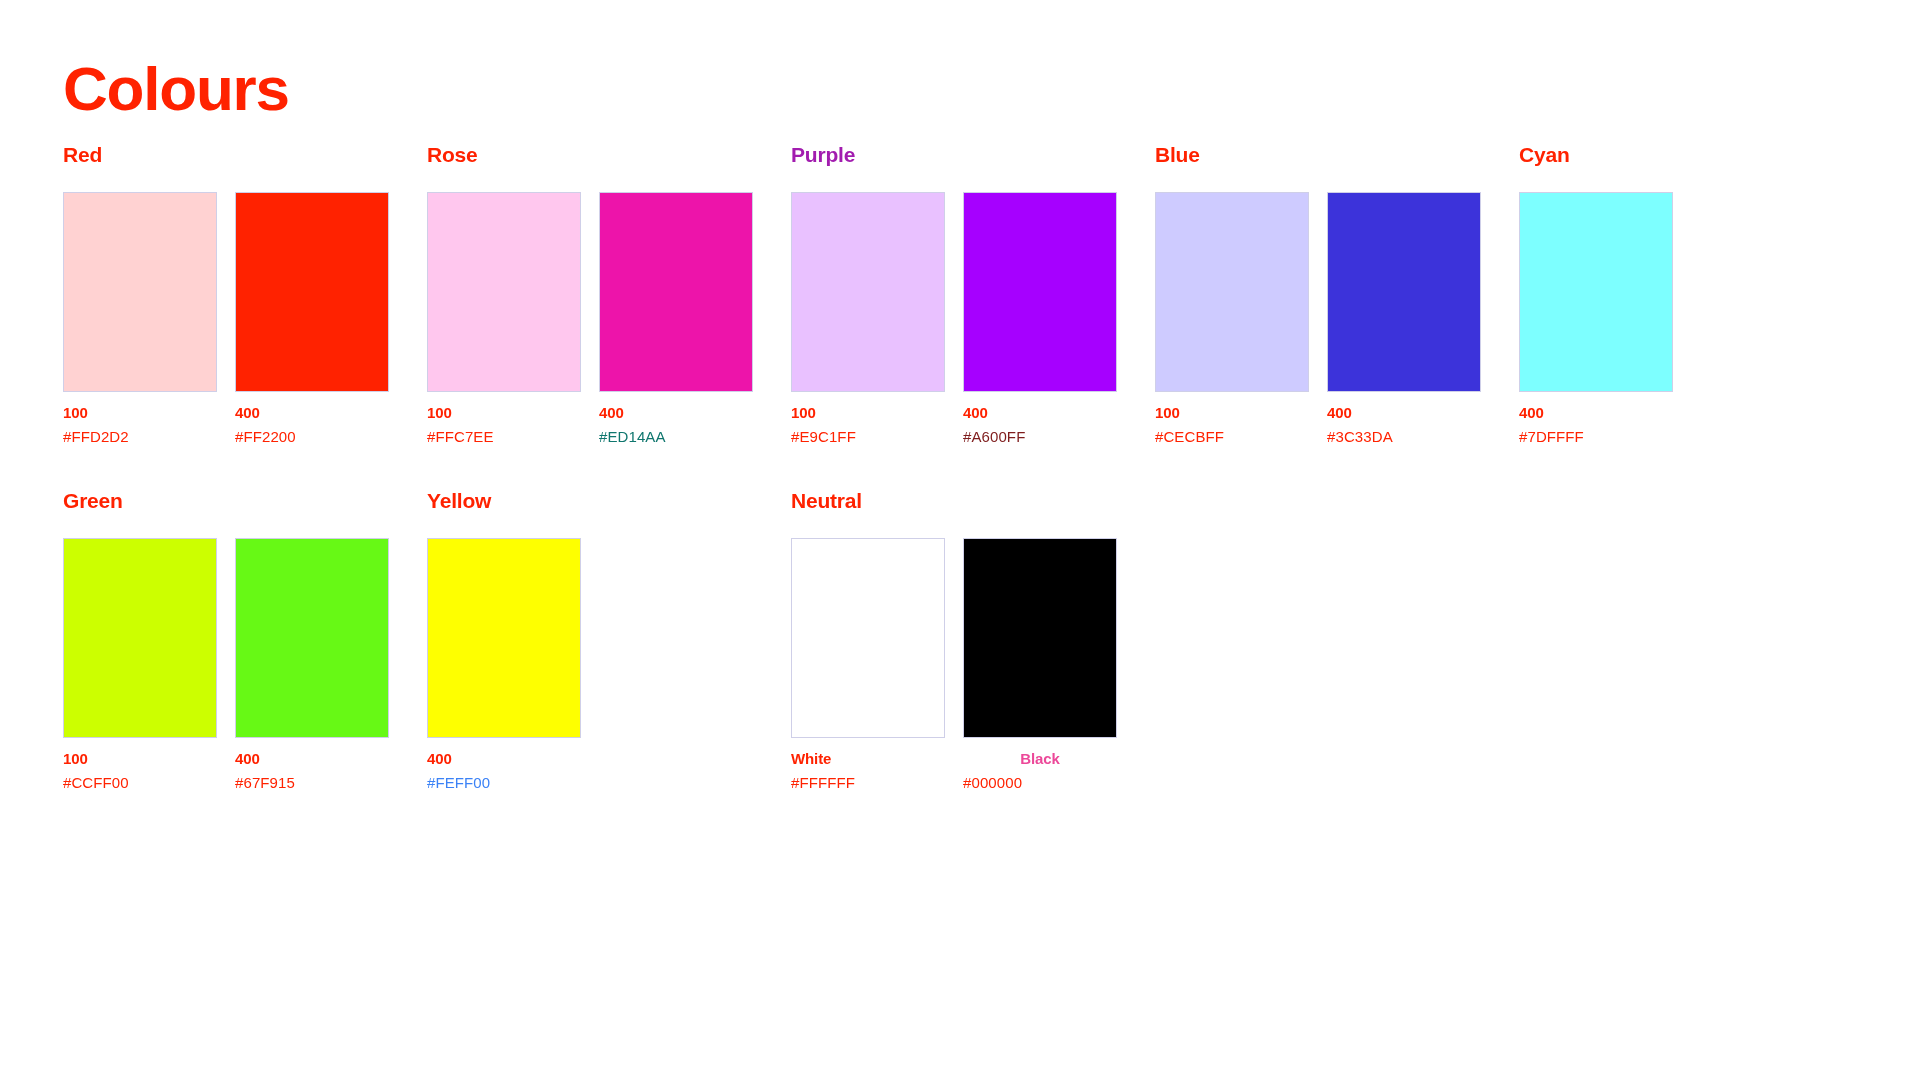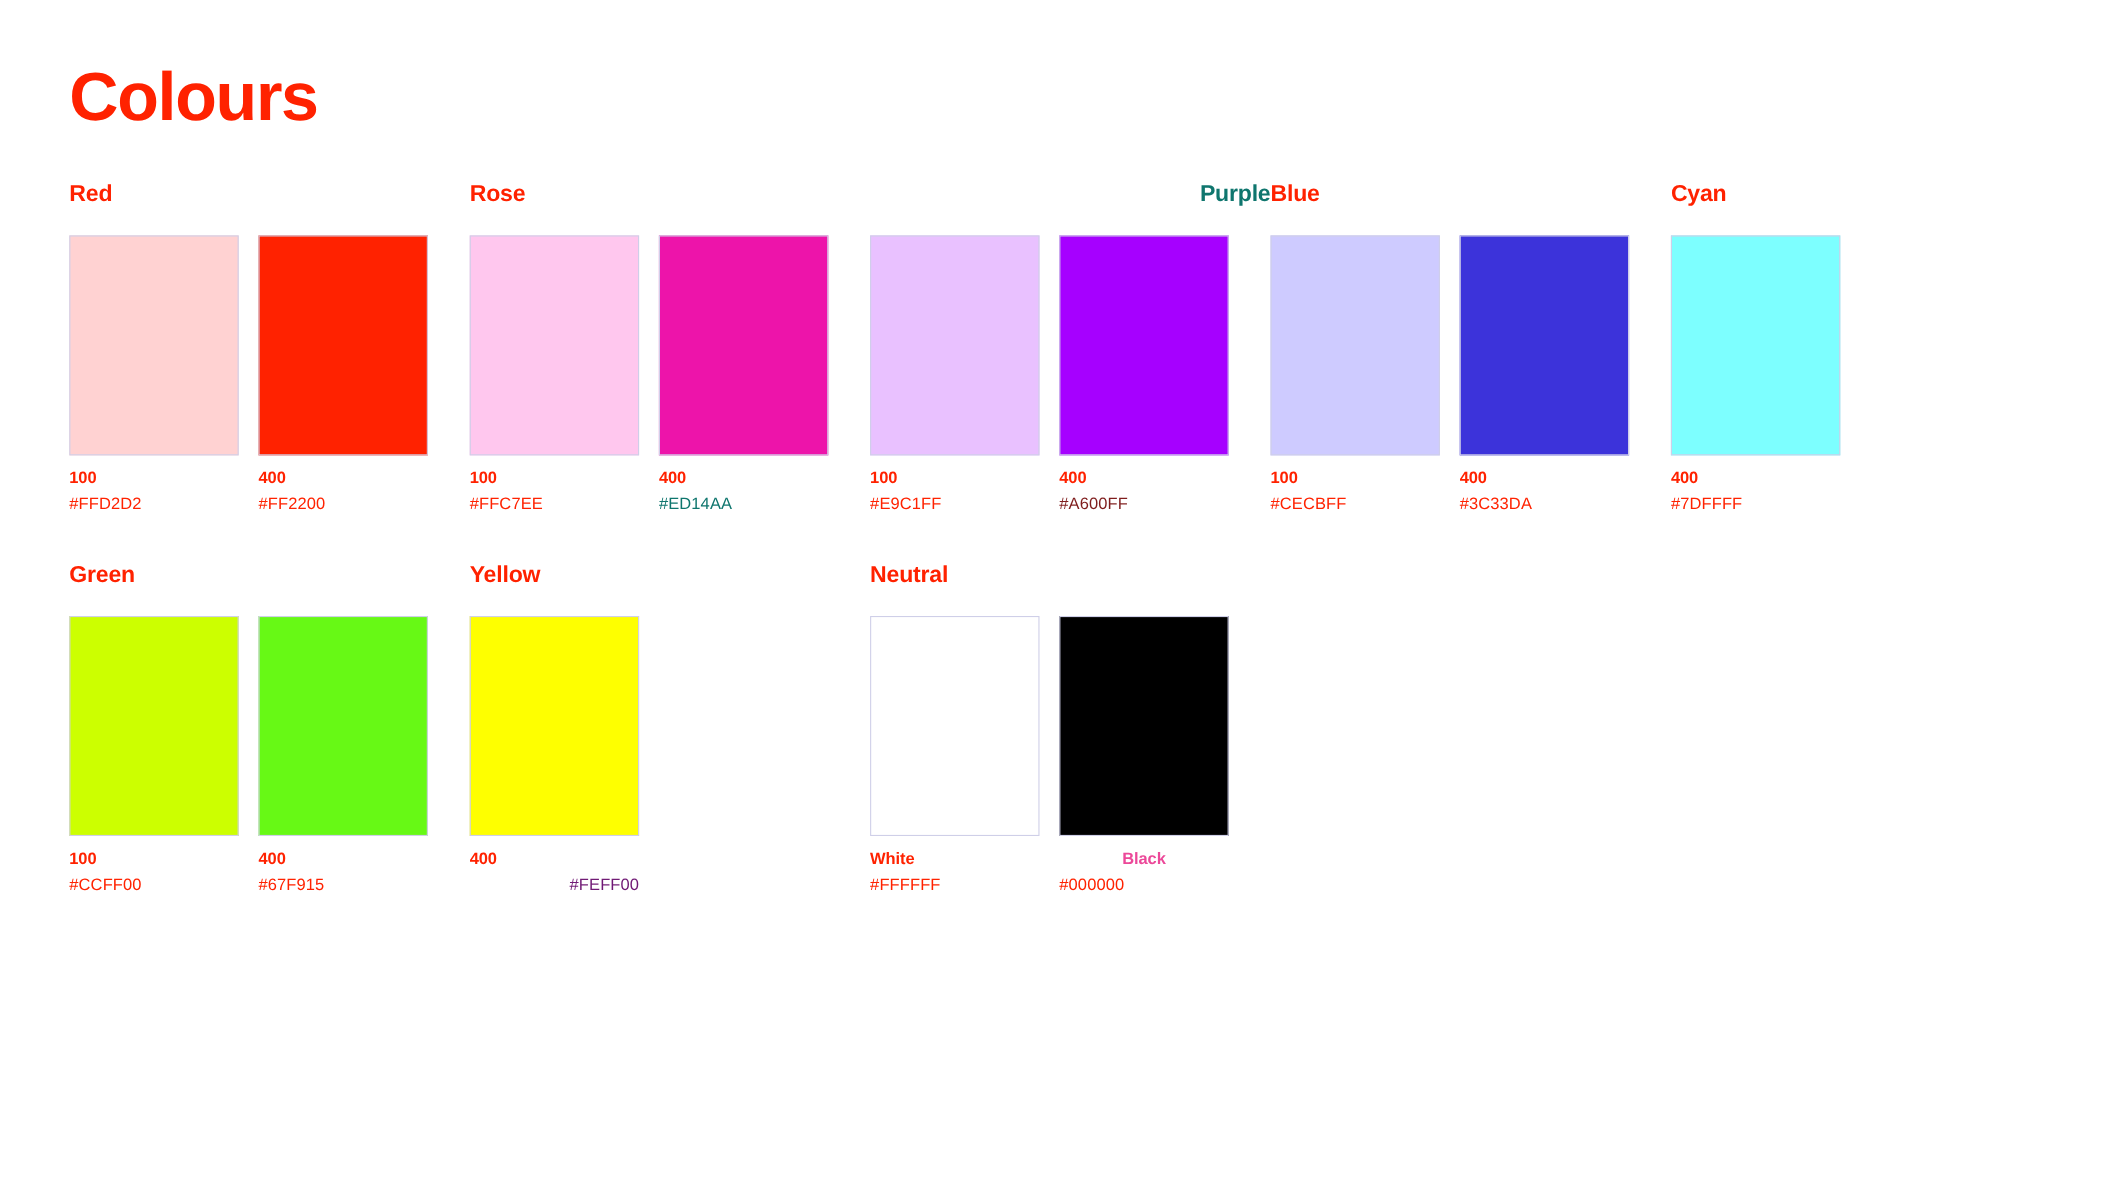--- a/index.html
+++ b/index.html
@@ -42,21 +42,21 @@
     letter-spacing: -0.2px;
     color: #FF2200;
   }
 
   
   .group-row {
     display: flex;
     flex-direction: row;
     align-items: flex-start;
   }
-  .group-row.row-1 { margin-top: 46px; }
+  .group-row.row-1 { margin-top: 24px; }
   .group-row.row-2 { margin-top: 46px; }
 
   .group {
     width: 364px;
     flex: 0 0 364px;
     box-sizing: border-box;
   }
 
   .group-name {
     margin: 0 0 27px 0;
@@ -135,21 +135,21 @@
             <div class="swatch-hex" style="color: rgb(255, 34, 0);">#FFC7EE</div>
           </div>
           <div class="swatch-cell">
             <div class="swatch-chip" style="background-color: rgb(237, 20, 170); border-color: rgb(207, 207, 232);"></div>
             <div class="swatch-tone" style="color: rgb(255, 34, 0);">400</div>
             <div class="swatch-hex" style="color: #0f766e;">#ED14AA</div>
           </div>
         </div>
       </div>
       <div class="group">
-        <div class="group-name" style="color: #0f766e; text-align: right;">Purple</div>
+        <div class="group-name" style="color: #a21caf;">Purple</div>
         <div class="swatch-strip">
           <div class="swatch-cell">
             <div class="swatch-chip" style="background-color: rgb(233, 193, 255); border-color: rgb(207, 207, 232);"></div>
             <div class="swatch-tone" style="color: rgb(255, 34, 0);">100</div>
             <div class="swatch-hex" style="color: rgb(255, 34, 0);">#E9C1FF</div>
           </div>
           <div class="swatch-cell">
             <div class="swatch-chip" style="background-color: rgb(166, 0, 255); border-color: rgb(207, 207, 232);"></div>
             <div class="swatch-tone" style="color: rgb(255, 34, 0);">400</div>
             <div class="swatch-hex" style="color: #7f1d1d;">#A600FF</div>
@@ -197,21 +197,21 @@
             <div class="swatch-hex" style="color: rgb(255, 34, 0);">#67F915</div>
           </div>
         </div>
       </div>
       <div class="group">
         <div class="group-name" style="color: rgb(255, 34, 0);">Yellow</div>
         <div class="swatch-strip">
           <div class="swatch-cell">
             <div class="swatch-chip" style="background-color: rgb(254, 255, 0); border-color: rgb(207, 207, 232);"></div>
             <div class="swatch-tone" style="color: rgb(255, 34, 0);">400</div>
-            <div class="swatch-hex" style="color: #701a75; text-align: right;">#FEFF00</div>
+            <div class="swatch-hex" style="color: #3b82f6;">#FEFF00</div>
           </div>
         </div>
       </div>
       <div class="group">
         <div class="group-name" style="color: rgb(255, 34, 0);">Neutral</div>
         <div class="swatch-strip">
           <div class="swatch-cell">
             <div class="swatch-chip" style="background-color: rgb(255, 255, 255); border-color: rgb(207, 207, 232);"></div>
             <div class="swatch-tone" style="color: rgb(255, 34, 0);">White</div>
             <div class="swatch-hex" style="color: rgb(255, 34, 0);">#FFFFFF</div>

